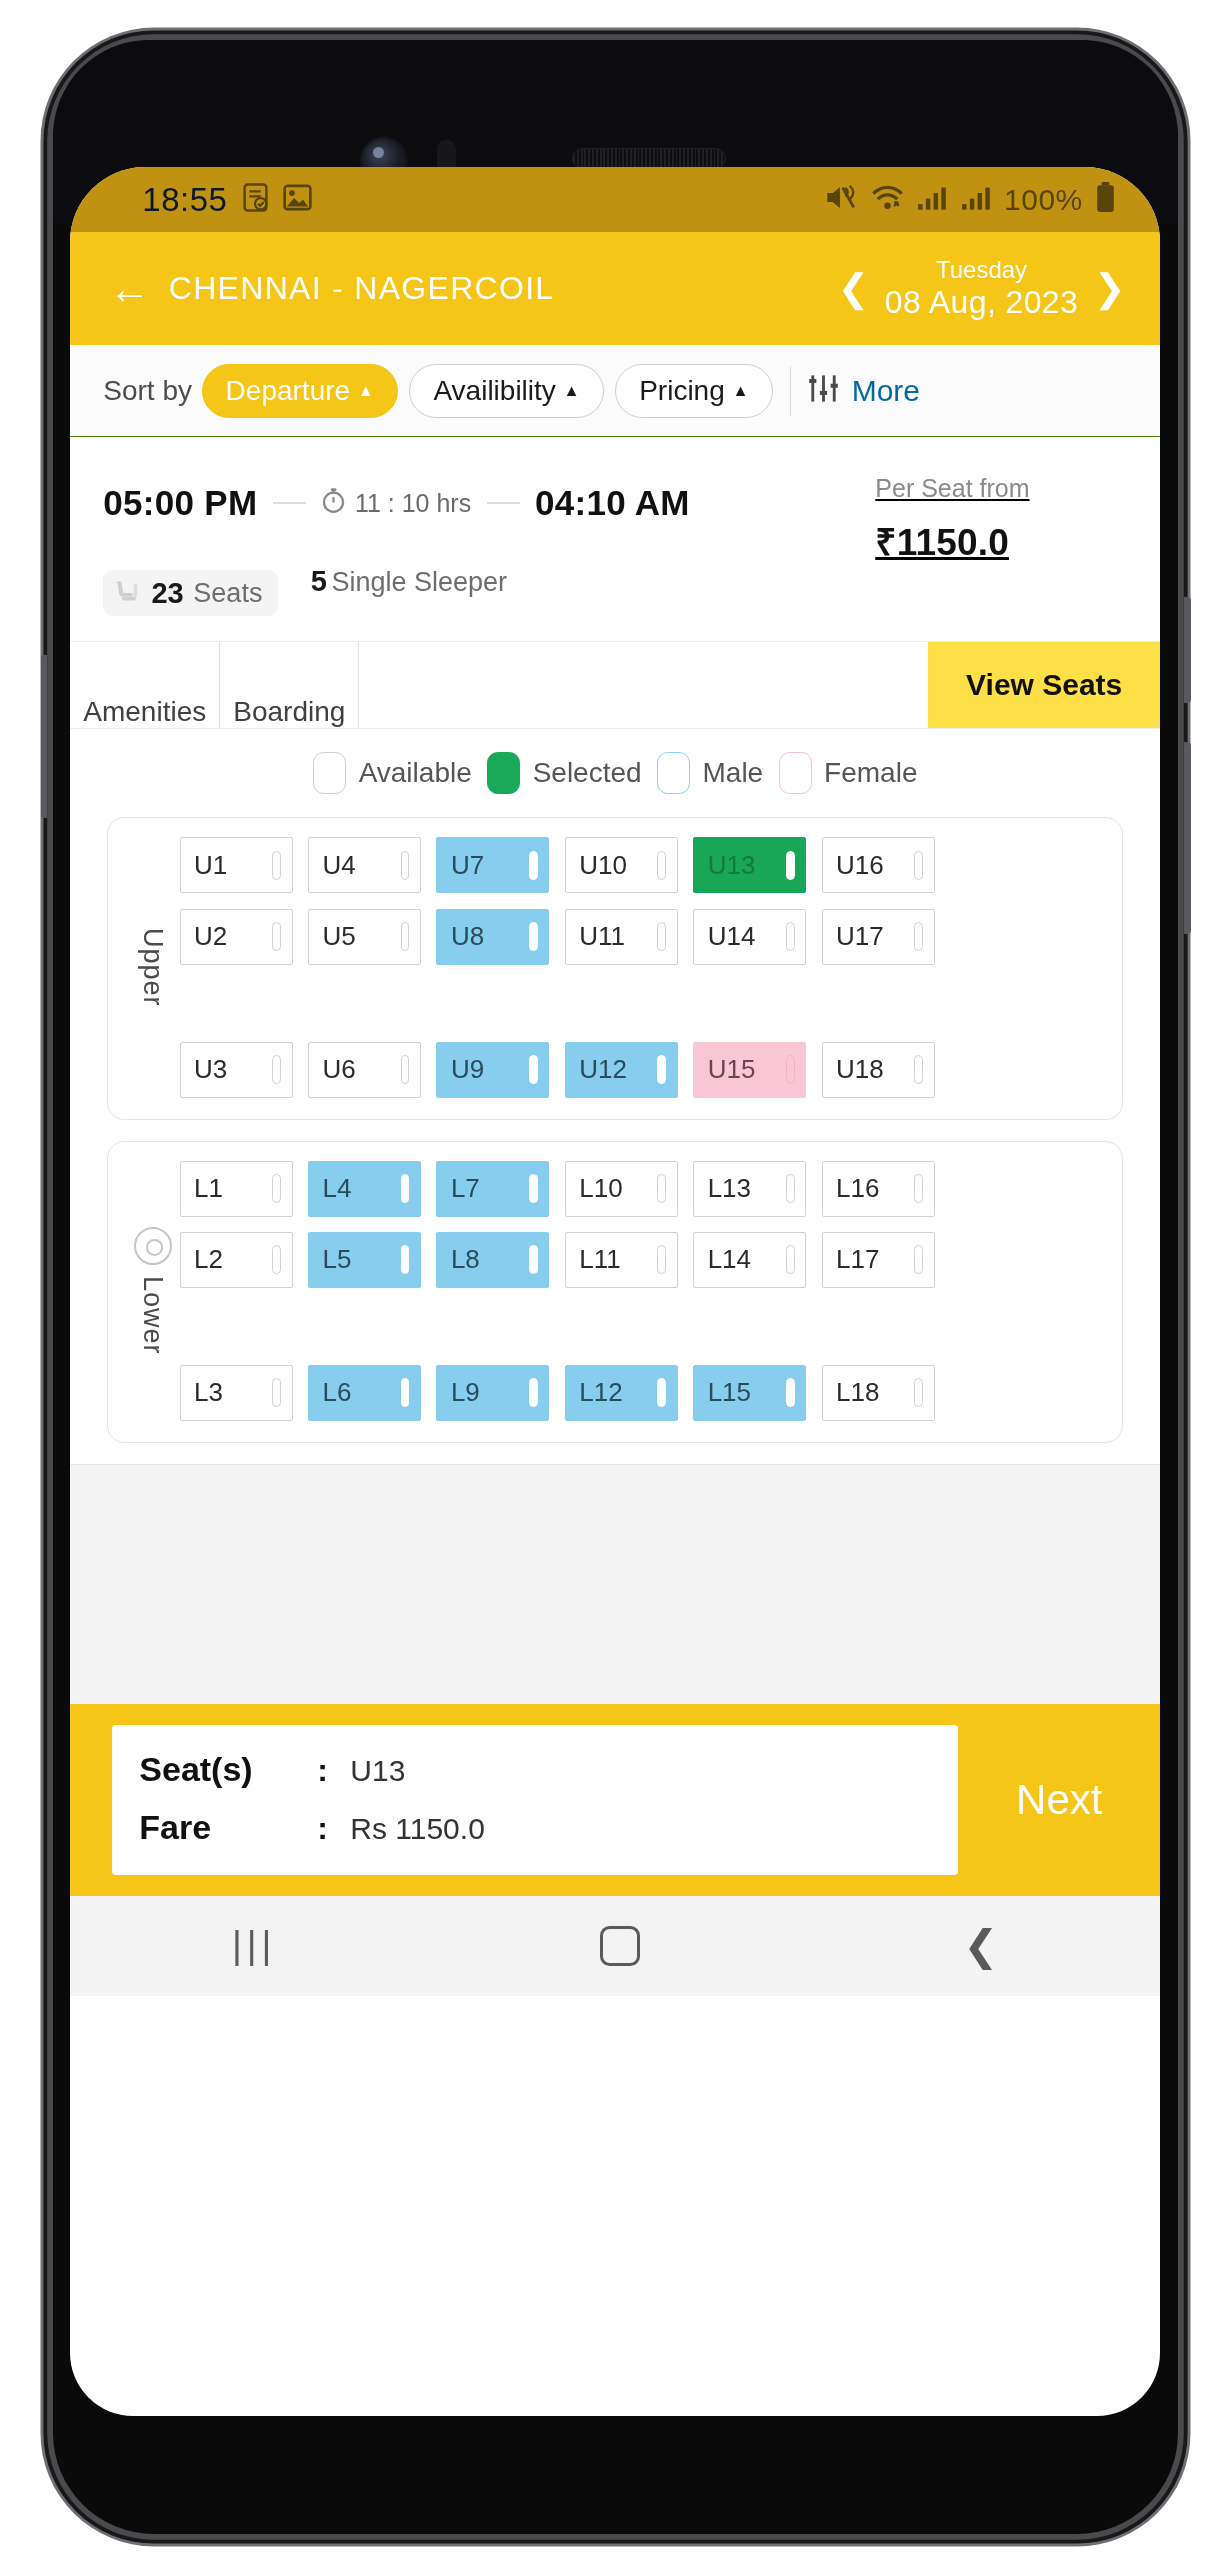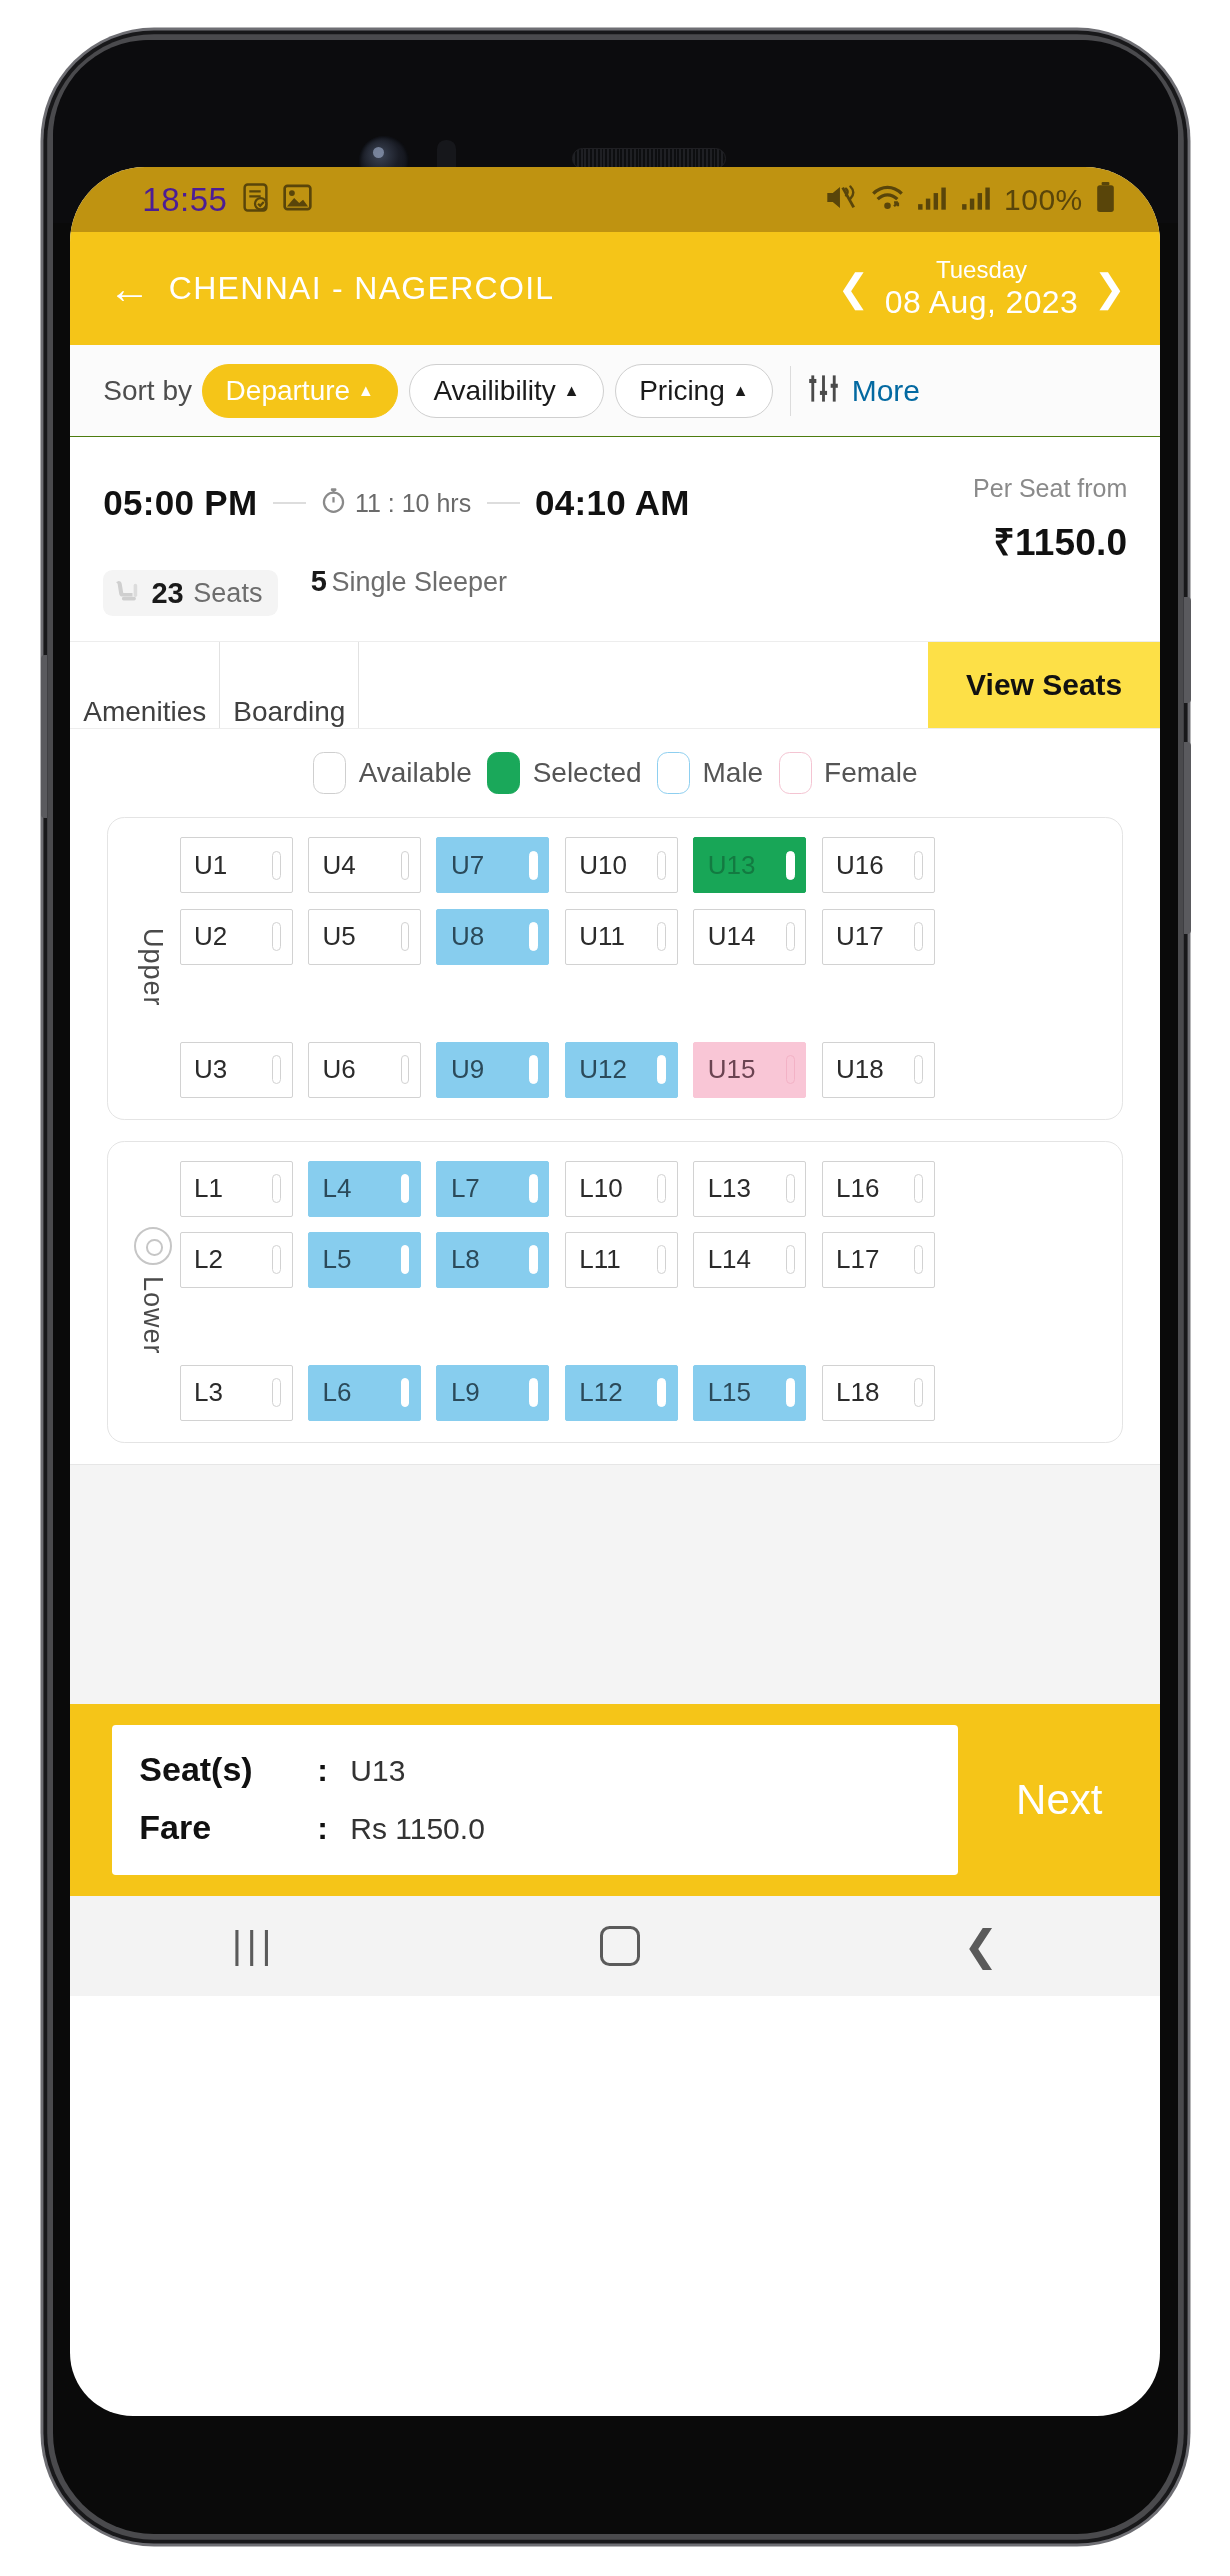--- a/index.html
+++ b/index.html
@@ -78,21 +78,21 @@
   }
 
   
   #statusbar {
     height: 65px;
     background: #bf9311;
     display: flex; align-items: center;
     padding: 0 44px 0 72px;
     color: #4a3a06;
   }
-  #sb-time { font-size: 33px; letter-spacing: 0.5px; font-weight: 400; color: #4c1d95; }
+  #sb-time { font-size: 33px; letter-spacing: 0.5px; font-weight: 400; color: #0f172a; }
   .sb-ico { margin-left: 15.4px; display: inline-block; }
   #sb-right { margin-left: auto; display: flex; align-items: center; gap: 12.5px; }
   #sb-batt-text { font-size: 30px; color: #59450a; letter-spacing: 0.5px; }
 
   
   #appbar {
     background: #f5c518;
     height: 113px;
     display: flex; align-items: center;
     padding: 0 29px 0 33px;
@@ -142,22 +142,23 @@
   #price-value { font-size: 37px; font-weight: 700; color: #111; margin-top: 11.5px; letter-spacing: 0.2px; }
   #bus-meta { display: flex; align-items: center; gap: 33px; padding: 23px 0 25px 0; }
   #seats-chip {
     display: flex; align-items: center; gap: 9.6px;
     background: #f4f4f4; border-radius: 9.6px; padding: 6.7px 15.4px 6.7px 9.6px; margin-top: 24px;
   }
   .meta-num { font-size: 29px; font-weight: 700; color: #1a1a1a; }
   .meta-txt { font-size: 27px; color: #6d6d6d; }
   #bus-card-wrap { position: relative; }
   #price-float {
-    position: absolute; right: 33px; top: 37px; width: 258px;
-    text-align: right;
+    position: absolute; right: 27px; top: 37px; width: 258px;
+    text-align: left;
+    text-decoration: underline;
   }
 
   
   #tabs {
     display: flex; align-items: stretch; height: 88px;
     border-top: 1px solid #ededed; border-bottom: 1px solid #ededed;
     background: #fff;
   }
   .tab {
     display: flex; align-items: flex-end; padding: 0 13px;

